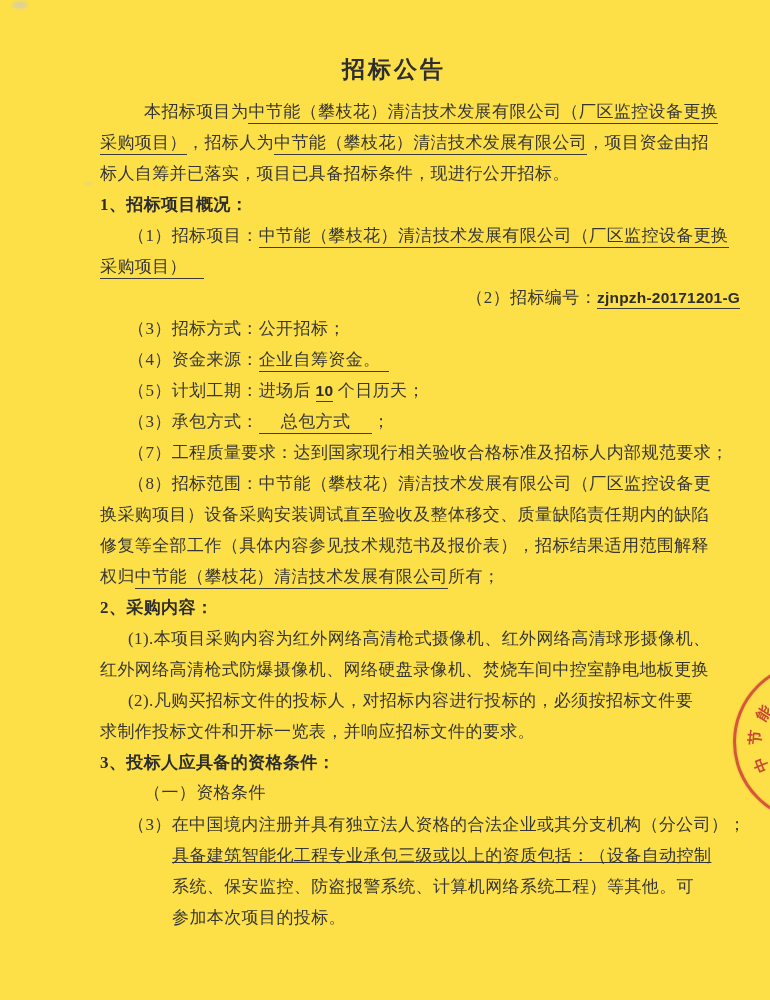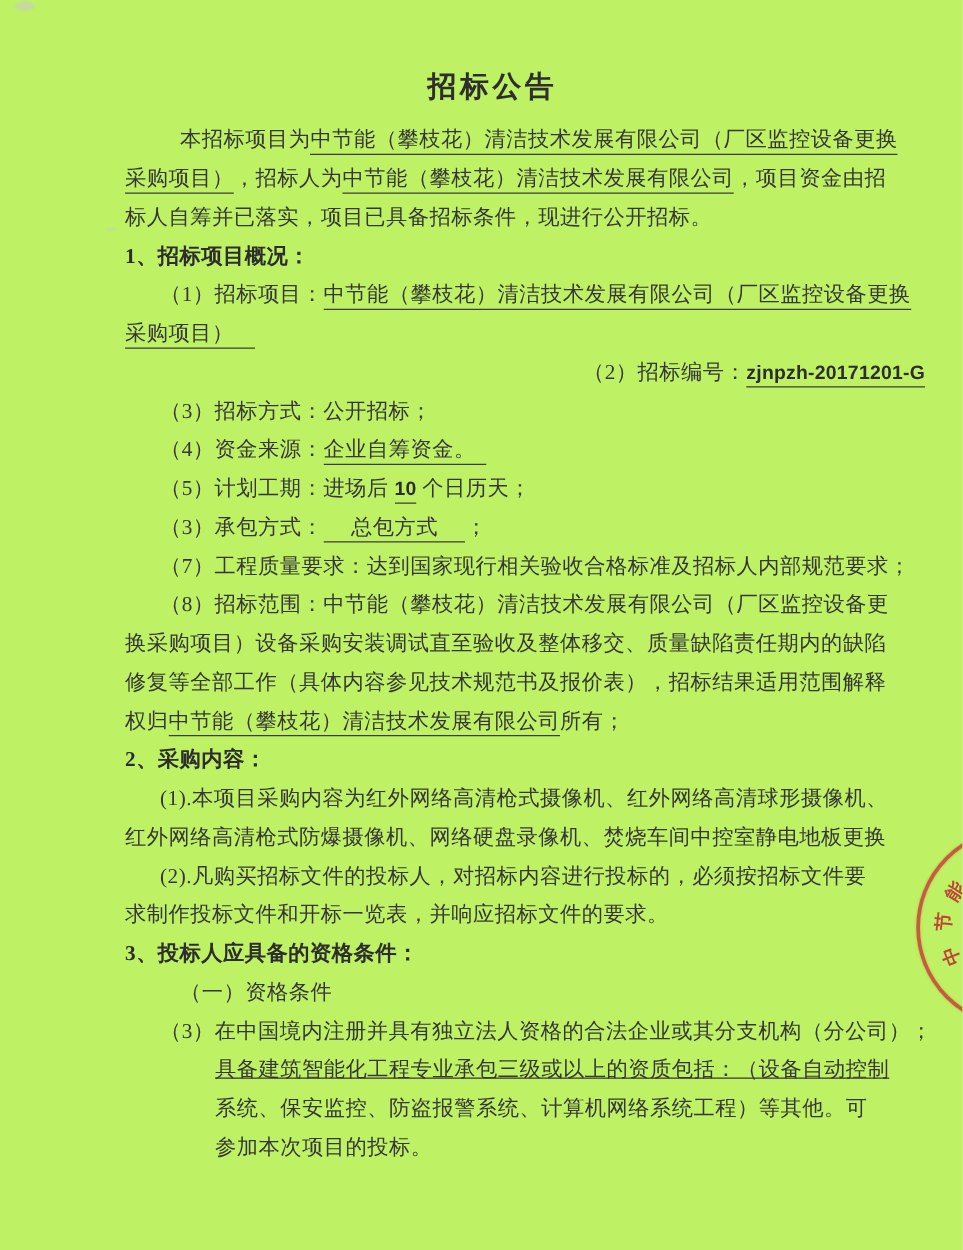--- a/index.html
+++ b/index.html
@@ -1,20 +1,20 @@
 <!DOCTYPE html>
 <html><head>
 <meta charset="utf-8">
 <style>
   html,body{margin:0;padding:0;}
   body{background:#e8e8e8;}
   .page{
     position:relative;
     width:770px;height:1000px;
-    background:#bef264;
+    background:#fde047;
     overflow:hidden;
     font-family:"Liberation Serif","DejaVu Serif",serif;
     color:#363636;
   }
   .doc-title{
     position:absolute;
     left:88px;top:52px;width:612px;
     margin:0;
     text-align:center;
     font-family:"Liberation Sans","DejaVu Sans",sans-serif;
@@ -101,21 +101,21 @@
       <div class="line" style="padding-left: 28px;"><span>（8）招标范围：中节能（攀枝花）清洁技术发展有限公司（厂区监控设备更</span></div>
       <div class="line"><span>换采购项目）设备采购安装调试直至验收及整体移交、质量缺陷责任期内的缺陷</span></div>
       <div class="line"><span>修复等全部工作（具体内容参见技术规范书及报价表），招标结果适用范围解释</span></div>
       <div class="line"><span>权归</span><span class="u">中节能（攀枝花）清洁技术发展有限公司</span><span>所有；</span></div>
       <div class="line"><span class="b">2、采购内容：</span></div>
       <div class="line" style="padding-left: 28px;"><span>(1).本项目采购内容为红外网络高清枪式摄像机、红外网络高清球形摄像机、</span></div>
       <div class="line"><span>红外网络高清枪式防爆摄像机、网络硬盘录像机、焚烧车间中控室静电地板更换</span></div>
       <div class="line" style="padding-left: 28px;"><span>(2).凡购买招标文件的投标人，对招标内容进行投标的，必须按招标文件要</span></div>
       <div class="line"><span>求制作投标文件和开标一览表，并响应招标文件的要求。</span></div>
       <div class="line"><span class="b">3、投标人应具备的资格条件：</span></div>
-      <div class="line" style="padding-left: 44px;"><span>（一）资格条件</span></div>
+      <div class="line" style="padding-left: 44px; font-family: Liberation Mono, monospace;"><span>（一）资格条件</span></div>
       <div class="line" style="padding-left: 28px;"><span>（3）在中国境内注册并具有独立法人资格的合法企业或其分支机构（分公司）；</span></div>
       <div class="line" style="padding-left: 72px; text-decoration: underline;"><span>具备建筑智能化工程专业承包三级或以上的资质包括：（设备自动控制</span></div>
       <div class="line" style="padding-left: 72px;"><span>系统、保安监控、防盗报警系统、计算机网络系统工程）等其他。可</span></div>
       <div class="line" style="padding-left: 72px;"><span>参加本次项目的投标。</span></div>
     </div>
 
   <div class="seal">
     <div class="seal-ring"></div>
   <span class="seal-char" style="left: 24px; top: 42px; transform: rotate(-58deg);">能</span>
       <span class="seal-char" style="left: 15px; top: 66px; transform: rotate(-84deg);">节</span>

